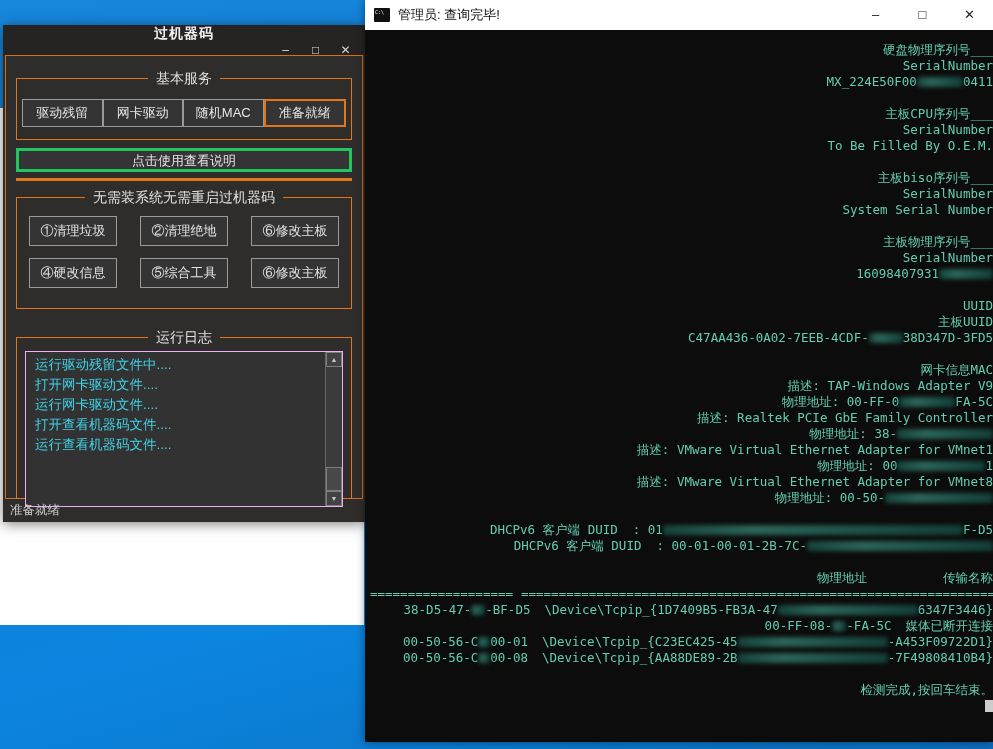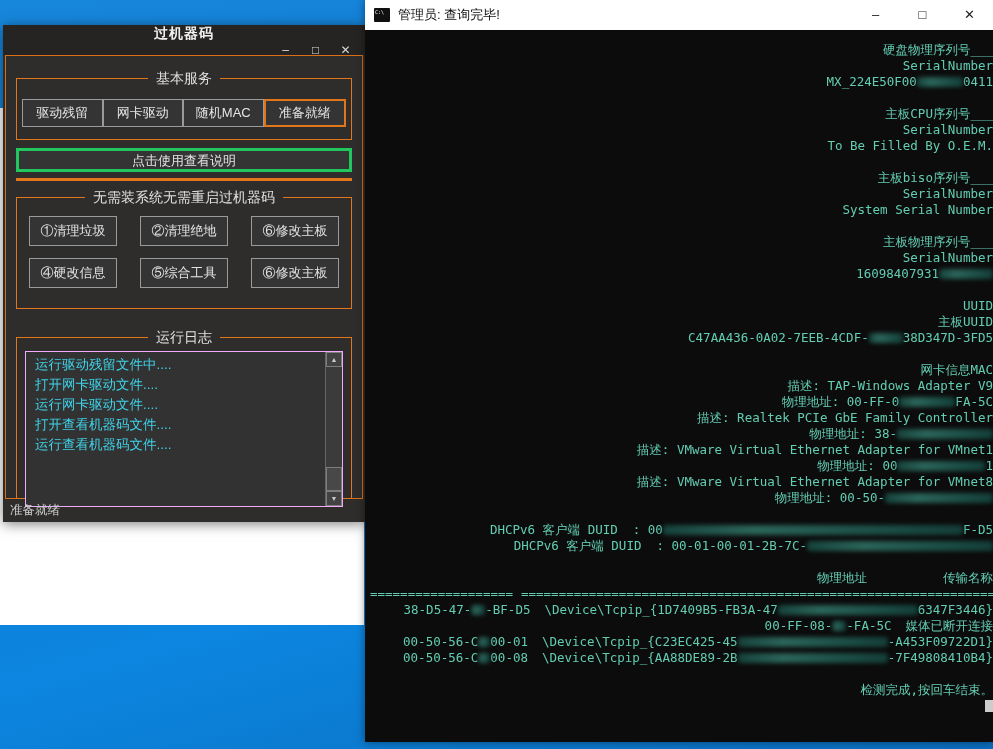--- a/index.html
+++ b/index.html
@@ -160,21 +160,21 @@
         <div class="cline"><span>网卡信息MAC</span></div>
         <div class="cline"><span>描述: TAP-Windows Adapter V9</span></div>
         <div class="cline"><span>物理地址: 00-FF-0</span><span class="rd" style="width: 56px;"></span><span>FA-5C</span></div>
         <div class="cline"><span>描述: Realtek PCIe GbE Family Controller</span></div>
         <div class="cline"><span>物理地址: 38-</span><span class="rd" style="width: 96px;"></span></div>
         <div class="cline"><span>描述: VMware Virtual Ethernet Adapter for VMnet1</span></div>
         <div class="cline"><span>物理地址: 00</span><span class="rd" style="width: 88px;"></span><span>1</span></div>
         <div class="cline"><span>描述: VMware Virtual Ethernet Adapter for VMnet8</span></div>
         <div class="cline"><span>物理地址: 00-50-</span><span class="rd" style="width: 108px;"></span></div>
         <div class="cline"></div>
-        <div class="cline"><span>DHCPv6 客户端 DUID  : 00</span><span class="rd" style="width: 300px;"></span><span>F-D5</span></div>
+        <div class="cline"><span>DHCPv6 客户端 DUID  : 01</span><span class="rd" style="width: 300px;"></span><span>F-D5</span></div>
         <div class="cline"><span>DHCPv6 客户端 DUID  : 00-01-00-01-2B-7C-</span><span class="rd" style="width: 186px;"></span></div>
         <div class="cline"></div>
         <div class="cline"><span>物理地址</span><span class="sp" style="width: 76px;"></span><span>传输名称</span></div>
         <div class="cline"><span>===================</span><span class="sp" style="width: 8px;"></span><span>================================================================</span></div>
         <div class="cline"><span>38-D5-47-</span><span class="rd" style="width: 14px;"></span><span>-BF-D5</span><span class="sp" style="width: 14px;"></span><span>\Device\Tcpip_{1D7409B5-FB3A-47</span><span class="rd" style="width: 140px;"></span><span>6347F3446}</span></div>
         <div class="cline"><span>00-FF-08-</span><span class="rd" style="width: 14px;"></span><span>-FA-5C</span><span class="sp" style="width: 14px;"></span><span>媒体已断开连接</span></div>
         <div class="cline"><span>00-50-56-C</span><span class="rd" style="width: 12px;"></span><span>00-01</span><span class="sp" style="width: 14px;"></span><span>\Device\Tcpip_{C23EC425-45</span><span class="rd" style="width: 150px;"></span><span>-A453F09722D1}</span></div>
         <div class="cline"><span>00-50-56-C</span><span class="rd" style="width: 12px;"></span><span>00-08</span><span class="sp" style="width: 14px;"></span><span>\Device\Tcpip_{AA88DE89-2B</span><span class="rd" style="width: 150px;"></span><span>-7F49808410B4}</span></div>
         <div class="cline"></div>
         <div class="cline"><span>检测完成,按回车结束。</span></div>

